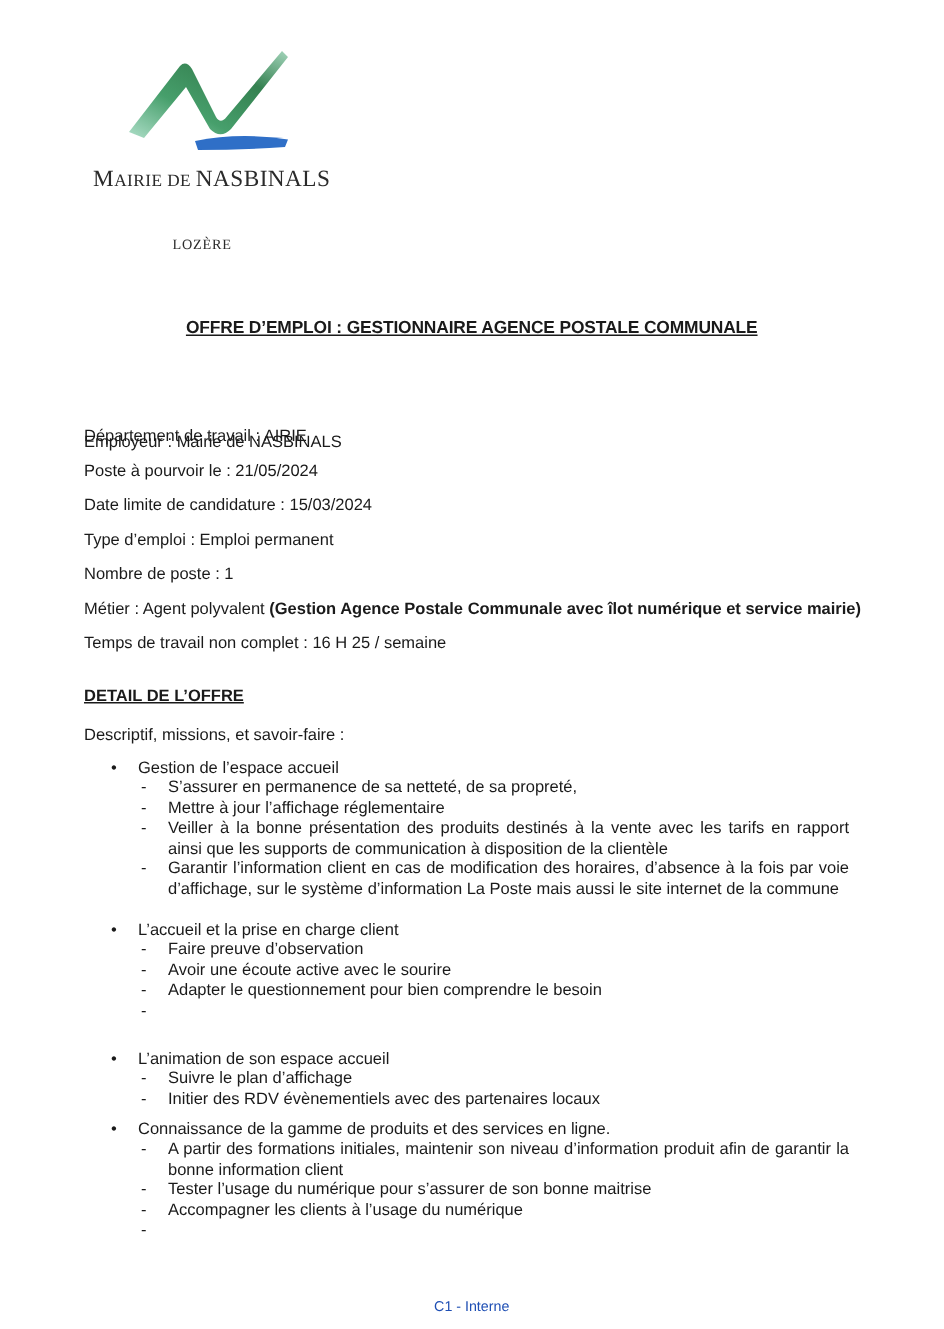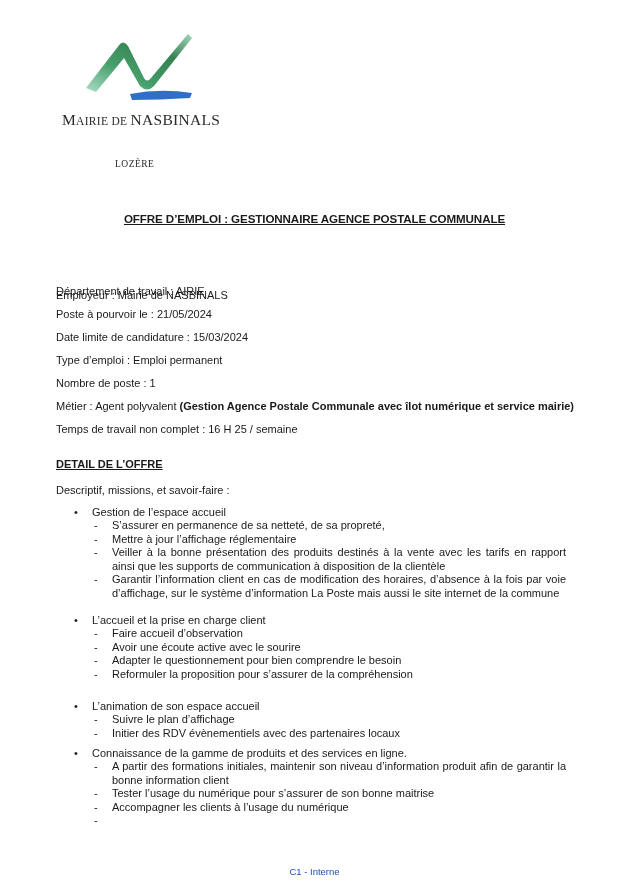--- a/index.html
+++ b/index.html
@@ -85,24 +85,24 @@
 <div id="lists">
     <div class="list" style="top: 505px;">
       <div class="bullet-item"><span class="dot">•</span><span>Gestion de l’espace accueil</span></div>
       <div class="sub"><span class="dash">-</span><span>S’assurer en permanence de sa netteté, de sa propreté,</span></div>
       <div class="sub"><span class="dash">-</span><span>Mettre à jour l’affichage réglementaire</span></div>
       <div class="sub"><span class="dash">-</span><span>Veiller à la bonne présentation des produits destinés à la vente avec les tarifs en rapport ainsi que les supports de communication à disposition de la clientèle</span></div>
       <div class="sub"><span class="dash">-</span><span>Garantir l’information client en cas de modification des horaires, d’absence à la fois par voie d’affichage, sur le système d’information La Poste mais aussi le site internet de la commune</span></div>
     </div>
     <div class="list" style="top: 613px;">
       <div class="bullet-item"><span class="dot">•</span><span>L’accueil et la prise en charge client</span></div>
-      <div class="sub"><span class="dash">-</span><span>Faire accueil d’observation</span></div>
+      <div class="sub"><span class="dash">-</span><span>Faire preuve d’observation</span></div>
       <div class="sub"><span class="dash">-</span><span>Avoir une écoute active avec le sourire</span></div>
       <div class="sub"><span class="dash">-</span><span>Adapter le questionnement pour bien comprendre le besoin</span></div>
-      <div class="sub"><span class="dash">-</span><span>Reformuler la proposition pour s’assurer de la compréhension</span></div>
+      <div class="sub"><span class="dash">-</span></div>
     </div>
     <div class="list" style="top: 699px;">
       <div class="bullet-item"><span class="dot">•</span><span>L’animation de son espace accueil</span></div>
       <div class="sub"><span class="dash">-</span><span>Suivre le plan d’affichage</span></div>
       <div class="sub"><span class="dash">-</span><span>Initier des RDV évènementiels avec des partenaires locaux</span></div>
     </div>
     <div class="list" style="top: 746px;">
       <div class="bullet-item"><span class="dot">•</span><span>Connaissance de la gamme de produits et des services en ligne.</span></div>
       <div class="sub"><span class="dash">-</span><span>A partir des formations initiales, maintenir son niveau d’information produit afin de garantir la bonne information client</span></div>
       <div class="sub"><span class="dash">-</span><span>Tester l’usage du numérique pour s’assurer de son bonne maitrise</span></div>

